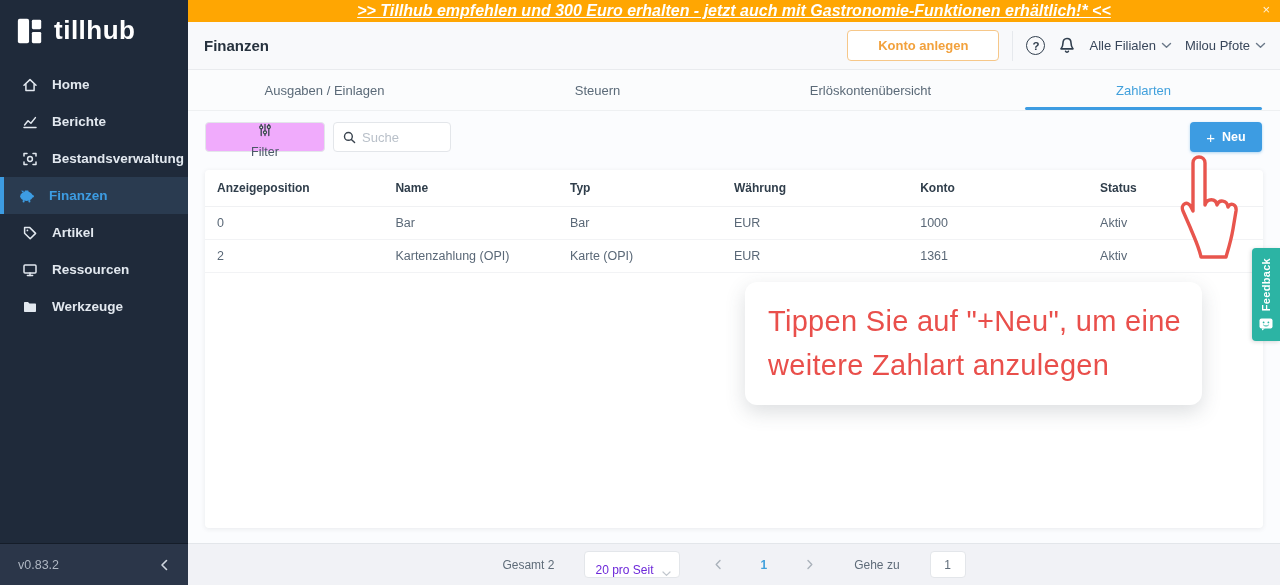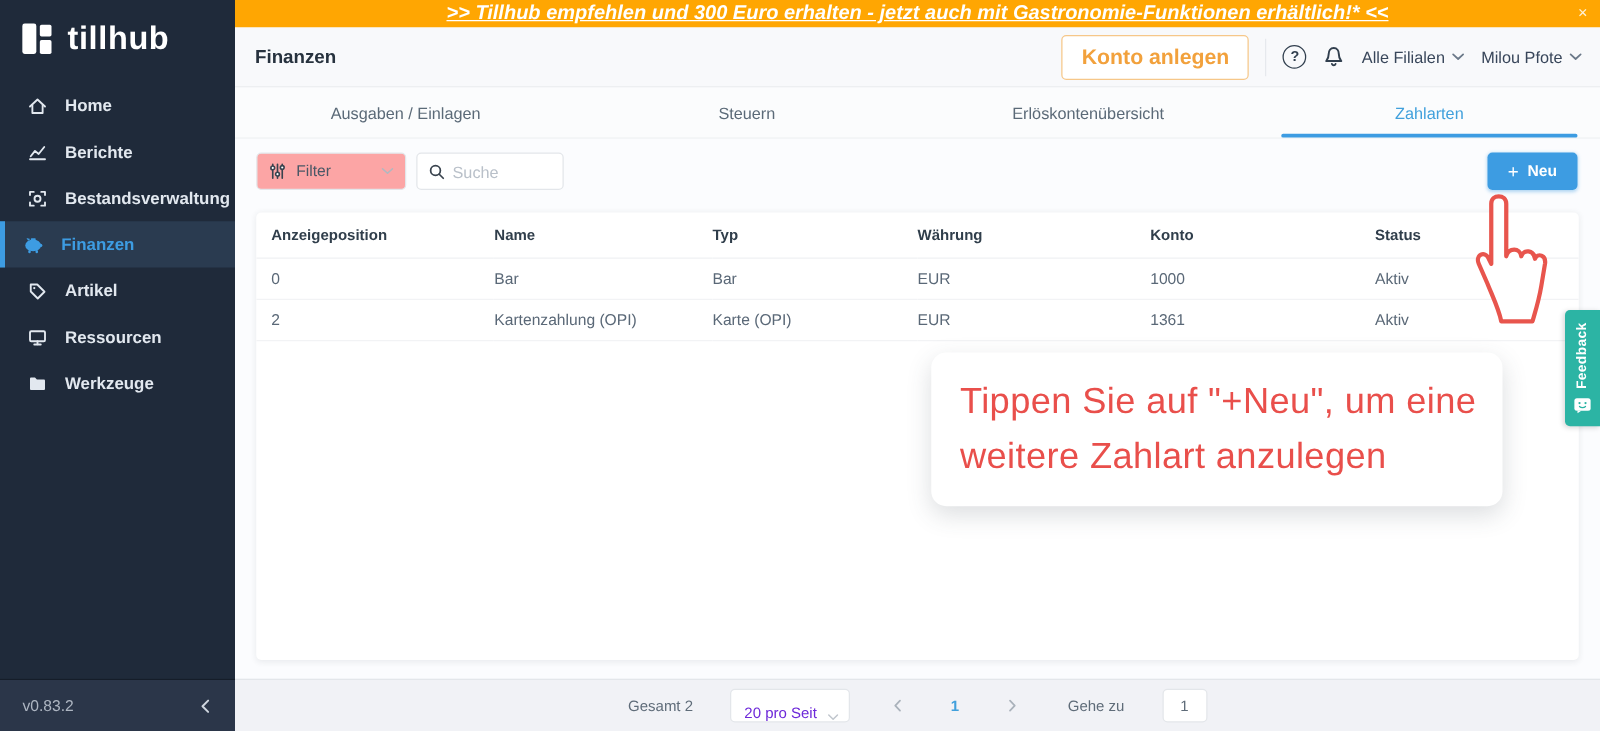--- a/index.html
+++ b/index.html
@@ -21,34 +21,34 @@
   
   .main { position:absolute; left:188px; top:0; width:1092px; height:585px; }
 
   .banner { position:absolute; top:0; left:0; width:1092px; height:22px; background:#ffa602; display:flex; align-items:center; justify-content:center; }
   .banner-text { color:#fff; font-size:16px; font-weight:700; font-style:italic; text-decoration:underline; cursor:pointer; white-space:nowrap; }
   .banner-close { position:absolute; right:10px; top:2px; color:#fff; font-size:13px; cursor:pointer; opacity:.85; }
 
   .header { position:absolute; top:22px; left:0; width:1092px; height:48px; background:#f8f9fb; border-bottom:1px solid #e9ebee; display:flex; align-items:center; justify-content:space-between; padding:0 14px 0 16px; }
   .page-title { font-size:15px; font-weight:700; color:#27323e; }
   .header-right { display:flex; align-items:center; gap:13px; }
-  .konto-btn { background:#fff; border:1px solid #f6c789; color:#f2a13c; font-size:17px; font-weight:600; padding:7px 15px; border-radius:4px; cursor:pointer; font-family:inherit; }
+  .konto-btn { background:#fff; border:1px solid #f6c789; color:#f2a13c; font-size:13px; font-weight:600; padding:7px 30px; border-radius:4px; cursor:pointer; font-family:inherit; }
   .hdr-divider { width:1px; height:30px; background:#e6e9ed; }
   .circle-q { width:19px; height:19px; border:1.7px solid #313f4e; border-radius:50%; color:#313f4e; font-size:11.5px; font-weight:700; display:flex; align-items:center; justify-content:center; cursor:pointer; }
   .hdr-menu { display:flex; align-items:center; gap:5px; font-size:13px; color:#38465a; cursor:pointer; }
 
   .tabs { position:absolute; top:70px; left:0; width:1092px; height:41px; background:#fbfcfd; border-bottom:1px solid #eef0f2; display:flex; }
   .tab { flex:1; display:flex; align-items:center; justify-content:center; font-size:13px; color:#5b6a78; cursor:pointer; position:relative; }
   .tab.active { color:#41a0dc; }
   .tab.active::after { content:""; position:absolute; bottom:0; left:6.5%; width:87%; height:3px; background:#3d9ce2; border-radius:2px; }
 
   .content { position:absolute; top:111px; left:0; width:1092px; height:432px; background:#fbfcfe; }
 
   .toolbar { position:absolute; top:11px; left:17px; right:18px; height:30px; display:flex; align-items:center; gap:8px; }
-  .filter-box { width:120px; height:30px; background:#fca5a5; border:1px solid #e3e6ea; border-radius:4px; display:flex; align-items:center; gap:8px; padding:0 9px; cursor:pointer; }
+  .filter-box { width:120px; height:30px; background:#f0abfc; border:1px solid #e3e6ea; border-radius:4px; display:flex; align-items:center; gap:8px; padding:0 9px; cursor:pointer;flex-direction:column; }
   .filter-label { flex:1; font-size:12.5px; color:#4a5866; }
   .search-box { width:118px; height:30px; background:#fff; border:1px solid #e3e6ea; border-radius:4px; display:flex; align-items:center; gap:6px; padding:0 9px; }
   .search-box input { border:none; outline:none; width:76px; font-size:13px; color:#4a5866; font-family:inherit; background:transparent; }
   .search-box input::placeholder { color:#b9c0c9; }
   .neu-btn { margin-left:auto; height:30px; min-width:72px; background:#3d9ce2; color:#fff; border:none; border-radius:4px; font-size:12.5px; font-weight:600; display:flex; align-items:center; justify-content:center; gap:7px; cursor:pointer; font-family:inherit; box-shadow:0 1px 3px rgba(61,156,226,.4); }
   .neu-plus { font-size:15px; font-weight:400; line-height:1; }
 
   .card { position:absolute; left:17px; right:17px; top:59px; height:358px; background:#fff; border-radius:4px; box-shadow:0 1px 5px rgba(40,55,70,.09); overflow:hidden; }
   table.grid { width:100%; border-collapse:collapse; table-layout:fixed; }
   .grid th { height:36px; text-align:left; font-size:12px; font-weight:700; color:#303e4b; border-bottom:1px solid #f0f1f3; padding:0; }

